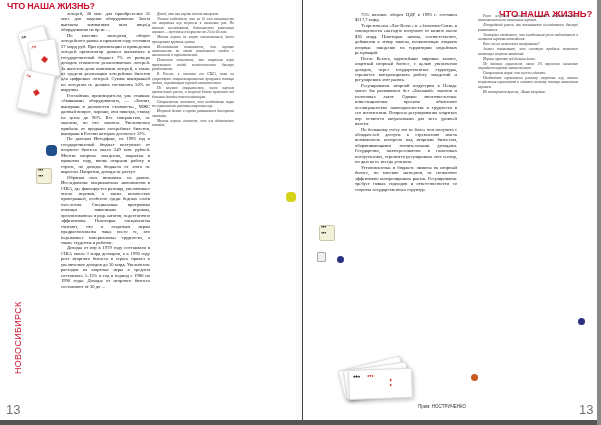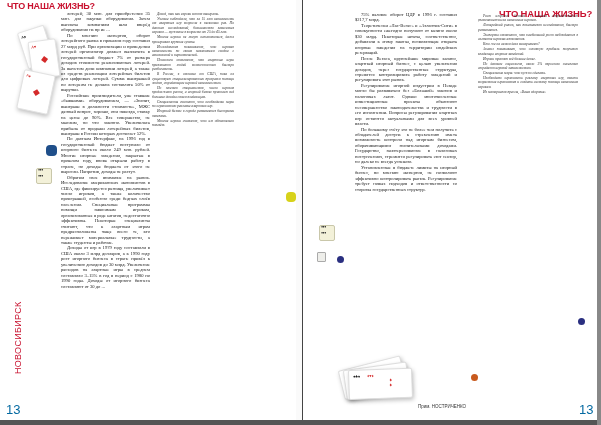--- a/index.html
+++ b/index.html
@@ -16,21 +16,21 @@
   .header.left { left:7px; }
   .header.right { right:10px; top:8px; font-size:9.5px; }
 
   .col { position:absolute; font-size:4.6px; line-height:5.45px; text-align:justify; color:#1a1a1a; overflow:hidden; }
   .col p { margin:0; text-indent:6px; }
   .col.small { font-size:3.6px; line-height:4.4px; font-style:italic; color:#333; }
   .col.small p { text-indent:5px; margin-bottom:0.6px; }
 
   .vtext { position:absolute; font-family:"Liberation Sans", sans-serif; color:#c8102e; font-size:9px; font-weight:normal; letter-spacing:0.3px; transform-origin:left top; white-space:nowrap; }
   .vtext.left { left:13px; top:374px; transform:rotate(-90deg); }
-  .pagenum { position:absolute; font-family:"Liberation Sans", sans-serif; color:#0369a1; font-size:13px; }
+  .pagenum { position:absolute; font-family:"Liberation Sans", sans-serif; color:#737373; font-size:13px; }
   .pagenum.left { left:6px; top:402px; }
   .pagenum.right { left:578px; top:402px; }
 
   .signature { position:absolute; left:418px; top:404px; font-size:4.5px; color:#333; white-space:nowrap; font-family:"Liberation Sans", sans-serif; }
 
   
   .card { position:absolute; width:26px; height:36px; background:#fff; border:1px solid #e2e2e2; border-radius:2px; box-shadow:1px 2px 4px rgba(0,0,0,0.25); }
   .card .pip { position:absolute; left:50%; top:50%; width:5px; height:5px; margin:-2.5px 0 0 -2.5px; background:#d42a2a; transform:rotate(45deg); }
   .card .corner { position:absolute; left:2px; top:2px; font-size:4px; color:#d42a2a; font-family:"Liberation Sans", sans-serif; }
   .card.black .corner { color:#111; }

